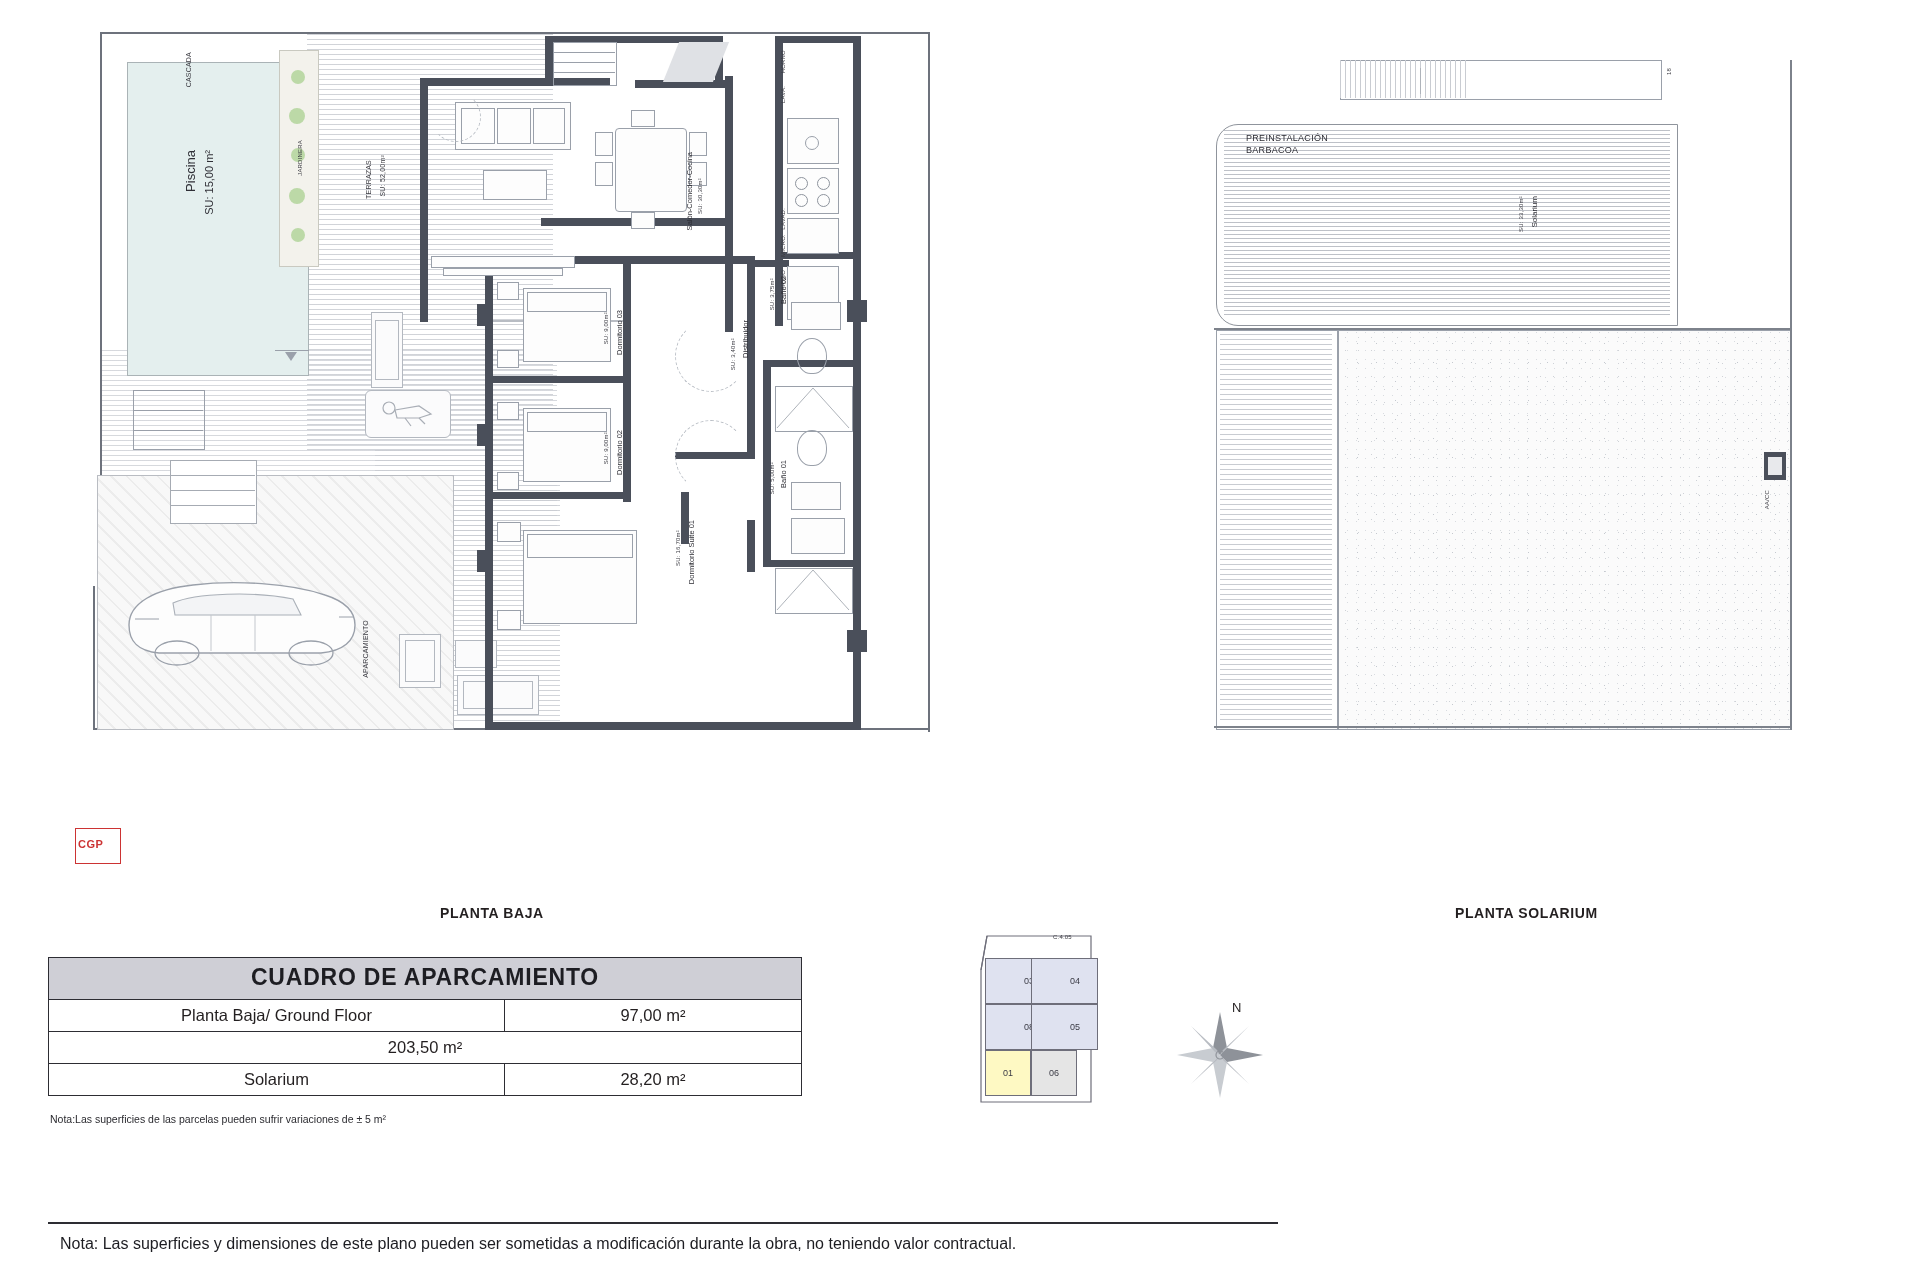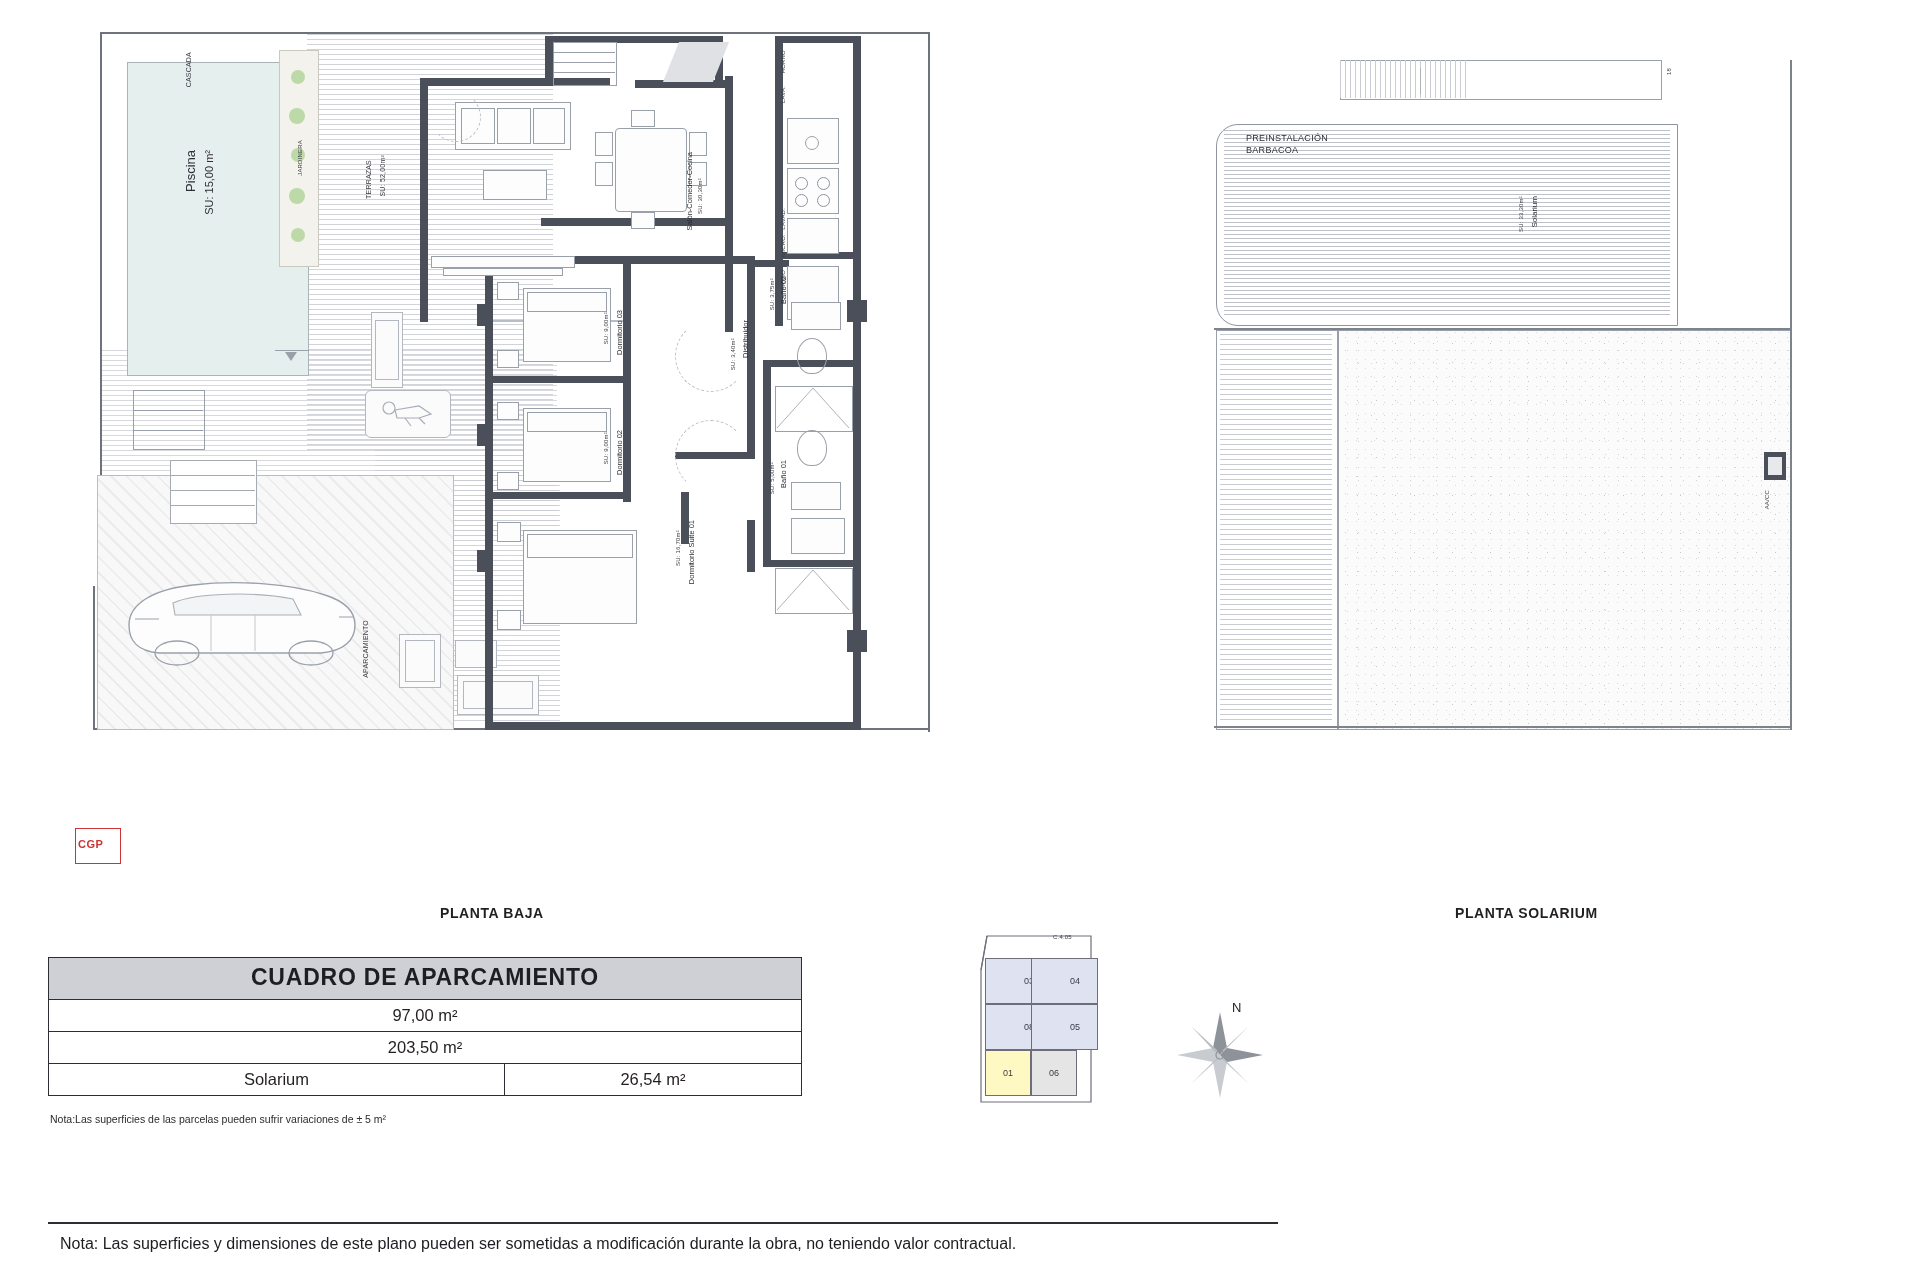--- a/index.html
+++ b/index.html
@@ -396,28 +396,29 @@
   </div>
 
   <div class="plan-title" style="left:1455px;top:905px;">PLANTA SOLARIUM</div>
 
   <div id="cgp">CGP</div>
   <div class="abs" style="left:75px;top:828px;width:44px;height:34px;border:1px solid #c33;"></div>
 
   <div id="surfaces-table">
     <div class="thead">CUADRO DE APARCAMIENTO</div>
     <div class="trow">
+      <div class="c1">Planta Baja/ Ground Floor</div>
       <div class="c2">97,00 m²</div>
     </div>
     <div class="trow">
       <div class="c2">203,50 m²</div>
     </div>
     <div class="trow">
       <div class="c1">Solarium</div>
-      <div class="c2">26,54 m²</div>
+      <div class="c2">28,20 m²</div>
     </div>
   </div>
   <div id="table-note">Nota:Las superficies de las parcelas pueden sufrir variaciones de ± 5 m²</div>
 
   <div id="key-map">
 
     <div class="abs" style="left:-8px;top:-10px;width:132px;height:180px;">
       <svg width="132" height="180" viewBox="0 0 132 180">
         <path d="M20 6 L124 6 L124 172 L14 172 L14 40 Z" fill="none" stroke="#6e6e7a" stroke-width="1.2"></path>
         <path d="M20 6 L14 40" fill="none" stroke="#6e6e7a" stroke-width="1.2"></path>

